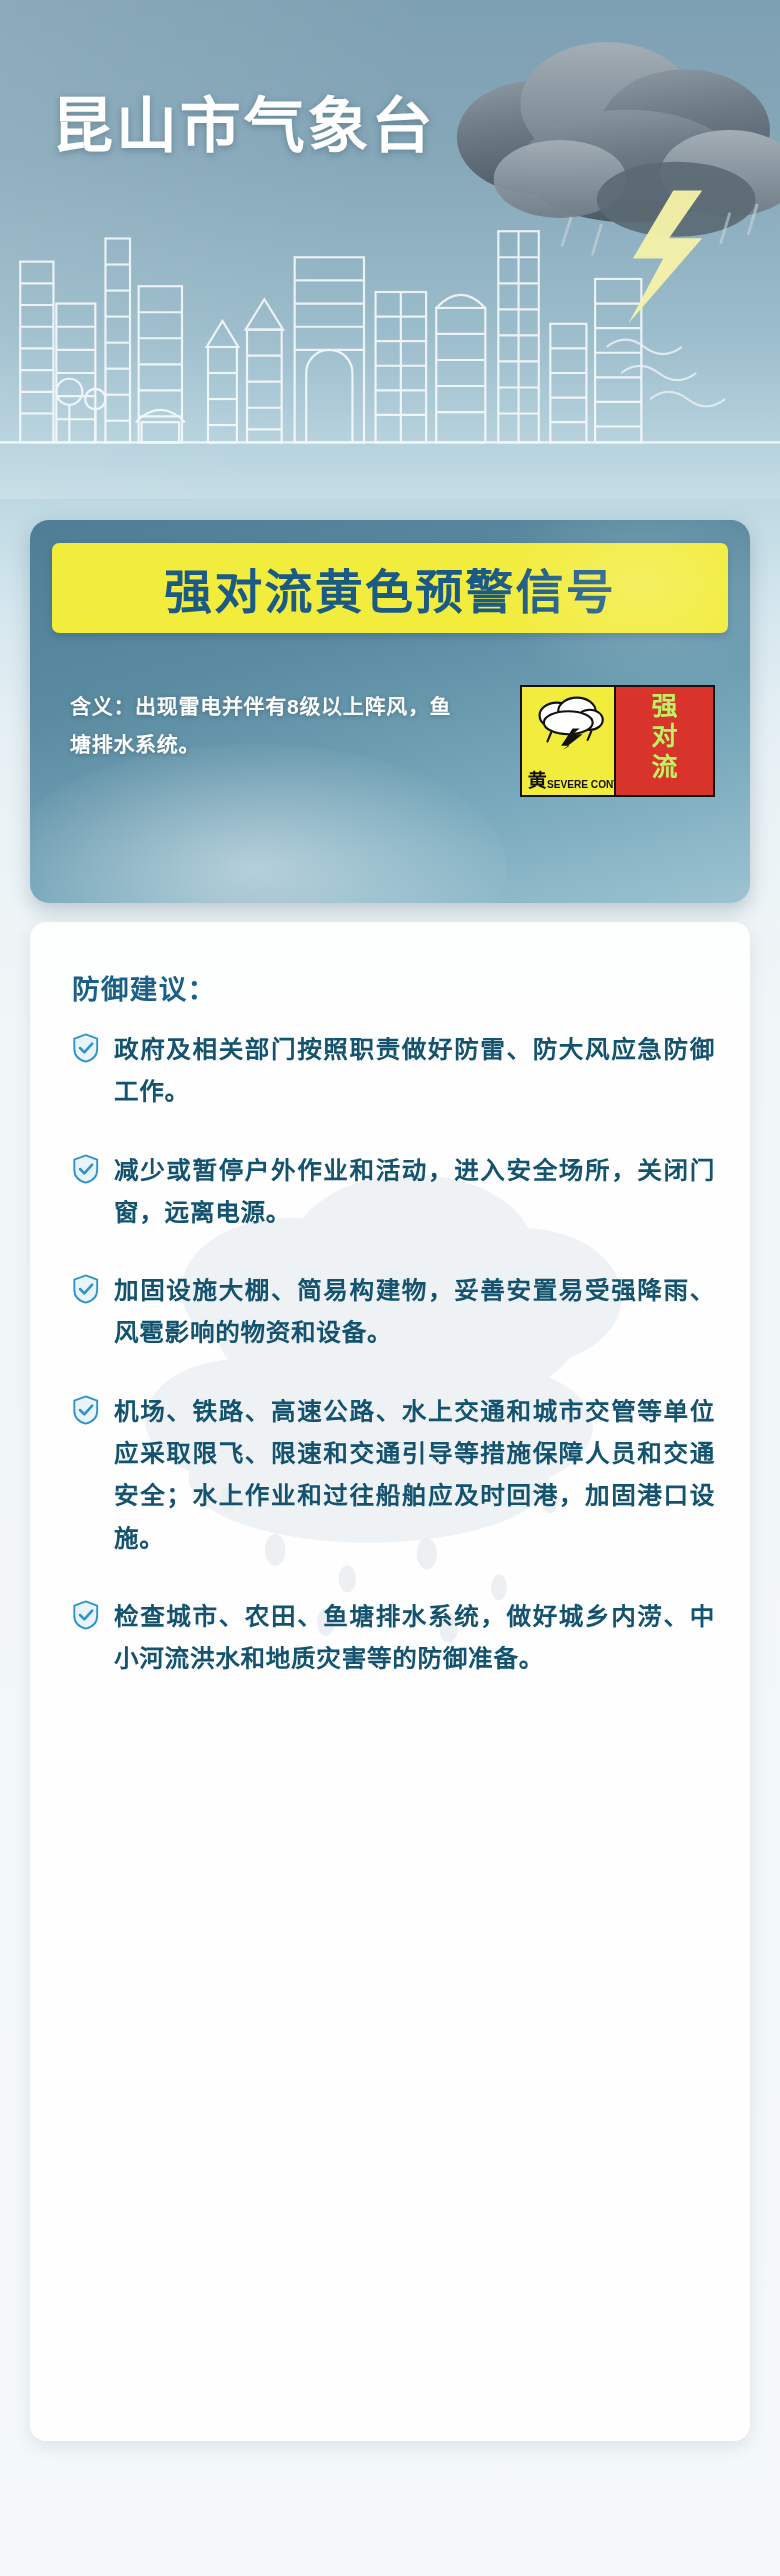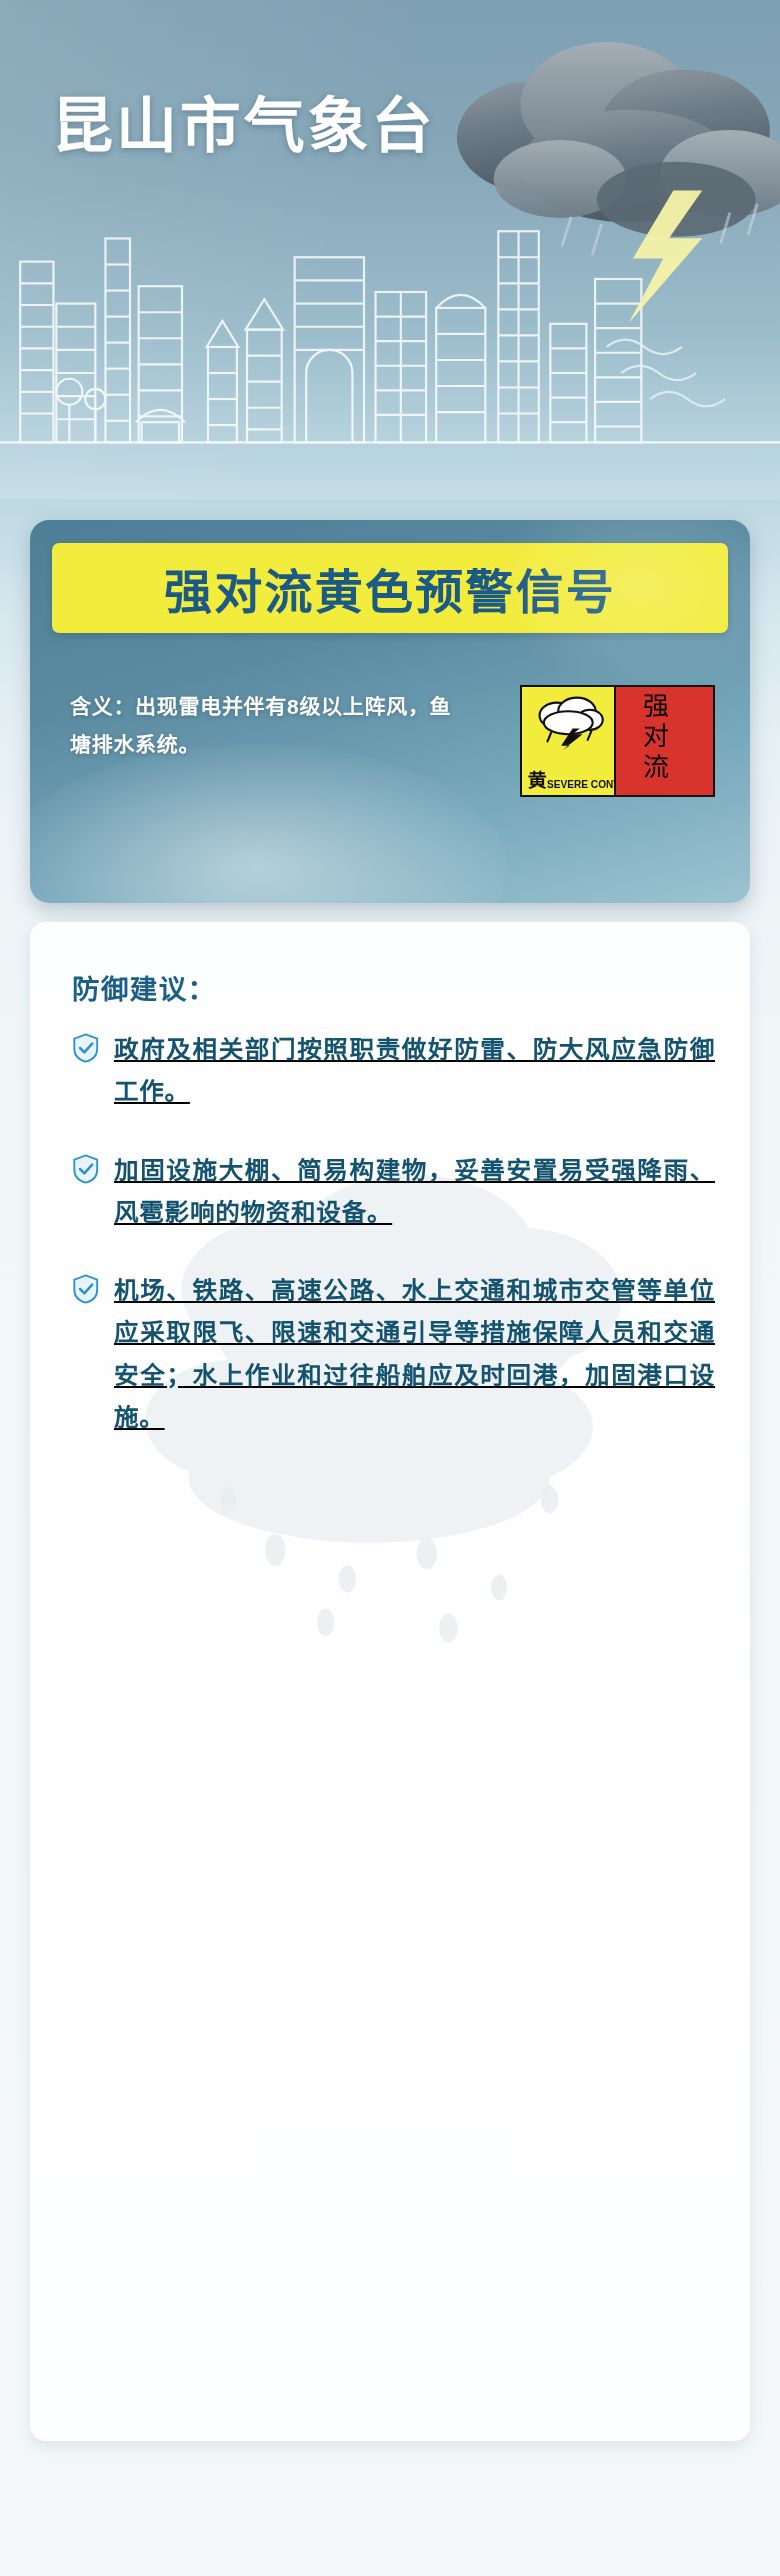--- a/index.html
+++ b/index.html
@@ -193,23 +193,24 @@
     background: #d9342b;
     position: relative;
   }
   .sign-right-text {
     position: absolute;
     left: 50%;
     top: 4.3px;
     transform: translateX(-50%);
     width: 43px;
     font-size: 26px;
-    font-weight: normal;
-    color: #000000;
+    font-weight: bold;
+    color: #bef264;
     line-height: 1.16;
+    text-align: center;
     letter-spacing: 0;
   }
 
   
   .advice-panel {
     position: absolute;
     left: 30px;
     top: 922px;
     width: 720px;
     height: 1519px;
@@ -242,21 +243,20 @@
   .advice-list {
     position: absolute;
     left: 42px;
     top: 107px;
     width: 643px;
   }
   .advice-item {
     position: relative;
     padding-left: 42px;
     margin-bottom: 36px;
-    text-decoration: underline;
   }
   .advice-item .shield {
     position: absolute;
     left: 0;
     top: 4.3px;
     width: 27.5px;
     height: 30px;
   }
   .advice-text {
     font-size: 24.6px;
@@ -474,35 +474,49 @@
     <div class="advice-list">
 
       <div class="advice-item">
         <svg class="shield" viewBox="0 0 38 42">
           <path d="M19 2 L35 8 v14 c0 11 -8 16 -16 18 C11 38 3 33 3 22 V8 Z" fill="#e8f4fa" stroke="#2e93c9" stroke-width="2.6"></path>
           <path d="M11 21 l6 6 l11 -12" fill="none" stroke="#2e93c9" stroke-width="3.6" stroke-linecap="round" stroke-linejoin="round"></path>
         </svg>
         <div class="advice-text">政府及相关部门按照职责做好防雷、防大风应急防御工作。</div>
       </div>
 
+      <div class="advice-item">
+        <svg class="shield" viewBox="0 0 38 42">
+          <path d="M19 2 L35 8 v14 c0 11 -8 16 -16 18 C11 38 3 33 3 22 V8 Z" fill="#e8f4fa" stroke="#2e93c9" stroke-width="2.6"></path>
+          <path d="M11 21 l6 6 l11 -12" fill="none" stroke="#2e93c9" stroke-width="3.6" stroke-linecap="round" stroke-linejoin="round"></path>
+        </svg>
+        <div class="advice-text">减少或暂停户外作业和活动，进入安全场所，关闭门窗，远离电源。</div>
+      </div>
 
       <div class="advice-item">
         <svg class="shield" viewBox="0 0 38 42">
           <path d="M19 2 L35 8 v14 c0 11 -8 16 -16 18 C11 38 3 33 3 22 V8 Z" fill="#e8f4fa" stroke="#2e93c9" stroke-width="2.6"></path>
           <path d="M11 21 l6 6 l11 -12" fill="none" stroke="#2e93c9" stroke-width="3.6" stroke-linecap="round" stroke-linejoin="round"></path>
         </svg>
         <div class="advice-text">加固设施大棚、简易构建物，妥善安置易受强降雨、风雹影响的物资和设备。</div>
       </div>
 
       <div class="advice-item">
         <svg class="shield" viewBox="0 0 38 42">
           <path d="M19 2 L35 8 v14 c0 11 -8 16 -16 18 C11 38 3 33 3 22 V8 Z" fill="#e8f4fa" stroke="#2e93c9" stroke-width="2.6"></path>
           <path d="M11 21 l6 6 l11 -12" fill="none" stroke="#2e93c9" stroke-width="3.6" stroke-linecap="round" stroke-linejoin="round"></path>
         </svg>
         <div class="advice-text">机场、铁路、高速公路、水上交通和城市交管等单位应采取限飞、限速和交通引导等措施保障人员和交通安全；水上作业和过往船舶应及时回港，加固港口设施。</div>
       </div>
 
+      <div class="advice-item">
+        <svg class="shield" viewBox="0 0 38 42">
+          <path d="M19 2 L35 8 v14 c0 11 -8 16 -16 18 C11 38 3 33 3 22 V8 Z" fill="#e8f4fa" stroke="#2e93c9" stroke-width="2.6"></path>
+          <path d="M11 21 l6 6 l11 -12" fill="none" stroke="#2e93c9" stroke-width="3.6" stroke-linecap="round" stroke-linejoin="round"></path>
+        </svg>
+        <div class="advice-text">检查城市、农田、鱼塘排水系统，做好城乡内涝、中小河流洪水和地质灾害等的防御准备。</div>
+      </div>
 
     </div>
   </div>
 
 </div>
 
 
 </body></html>

